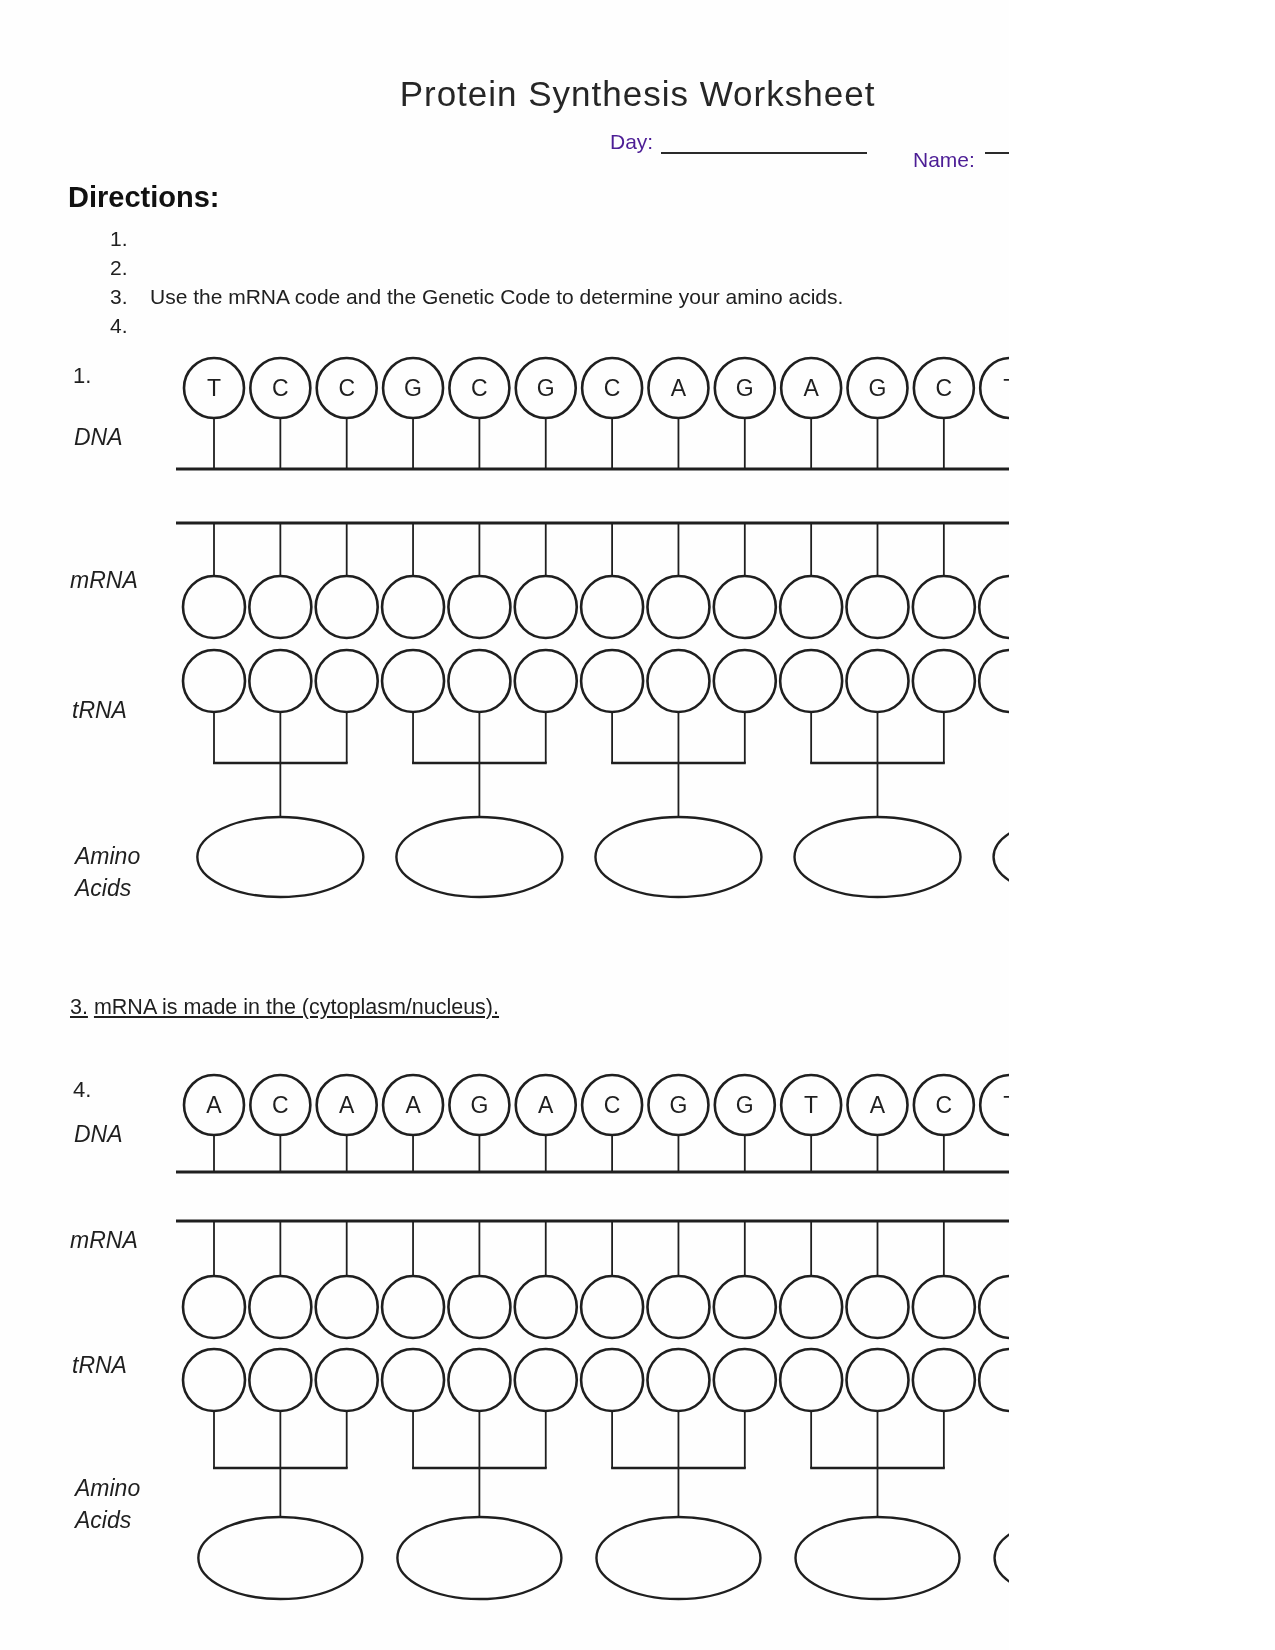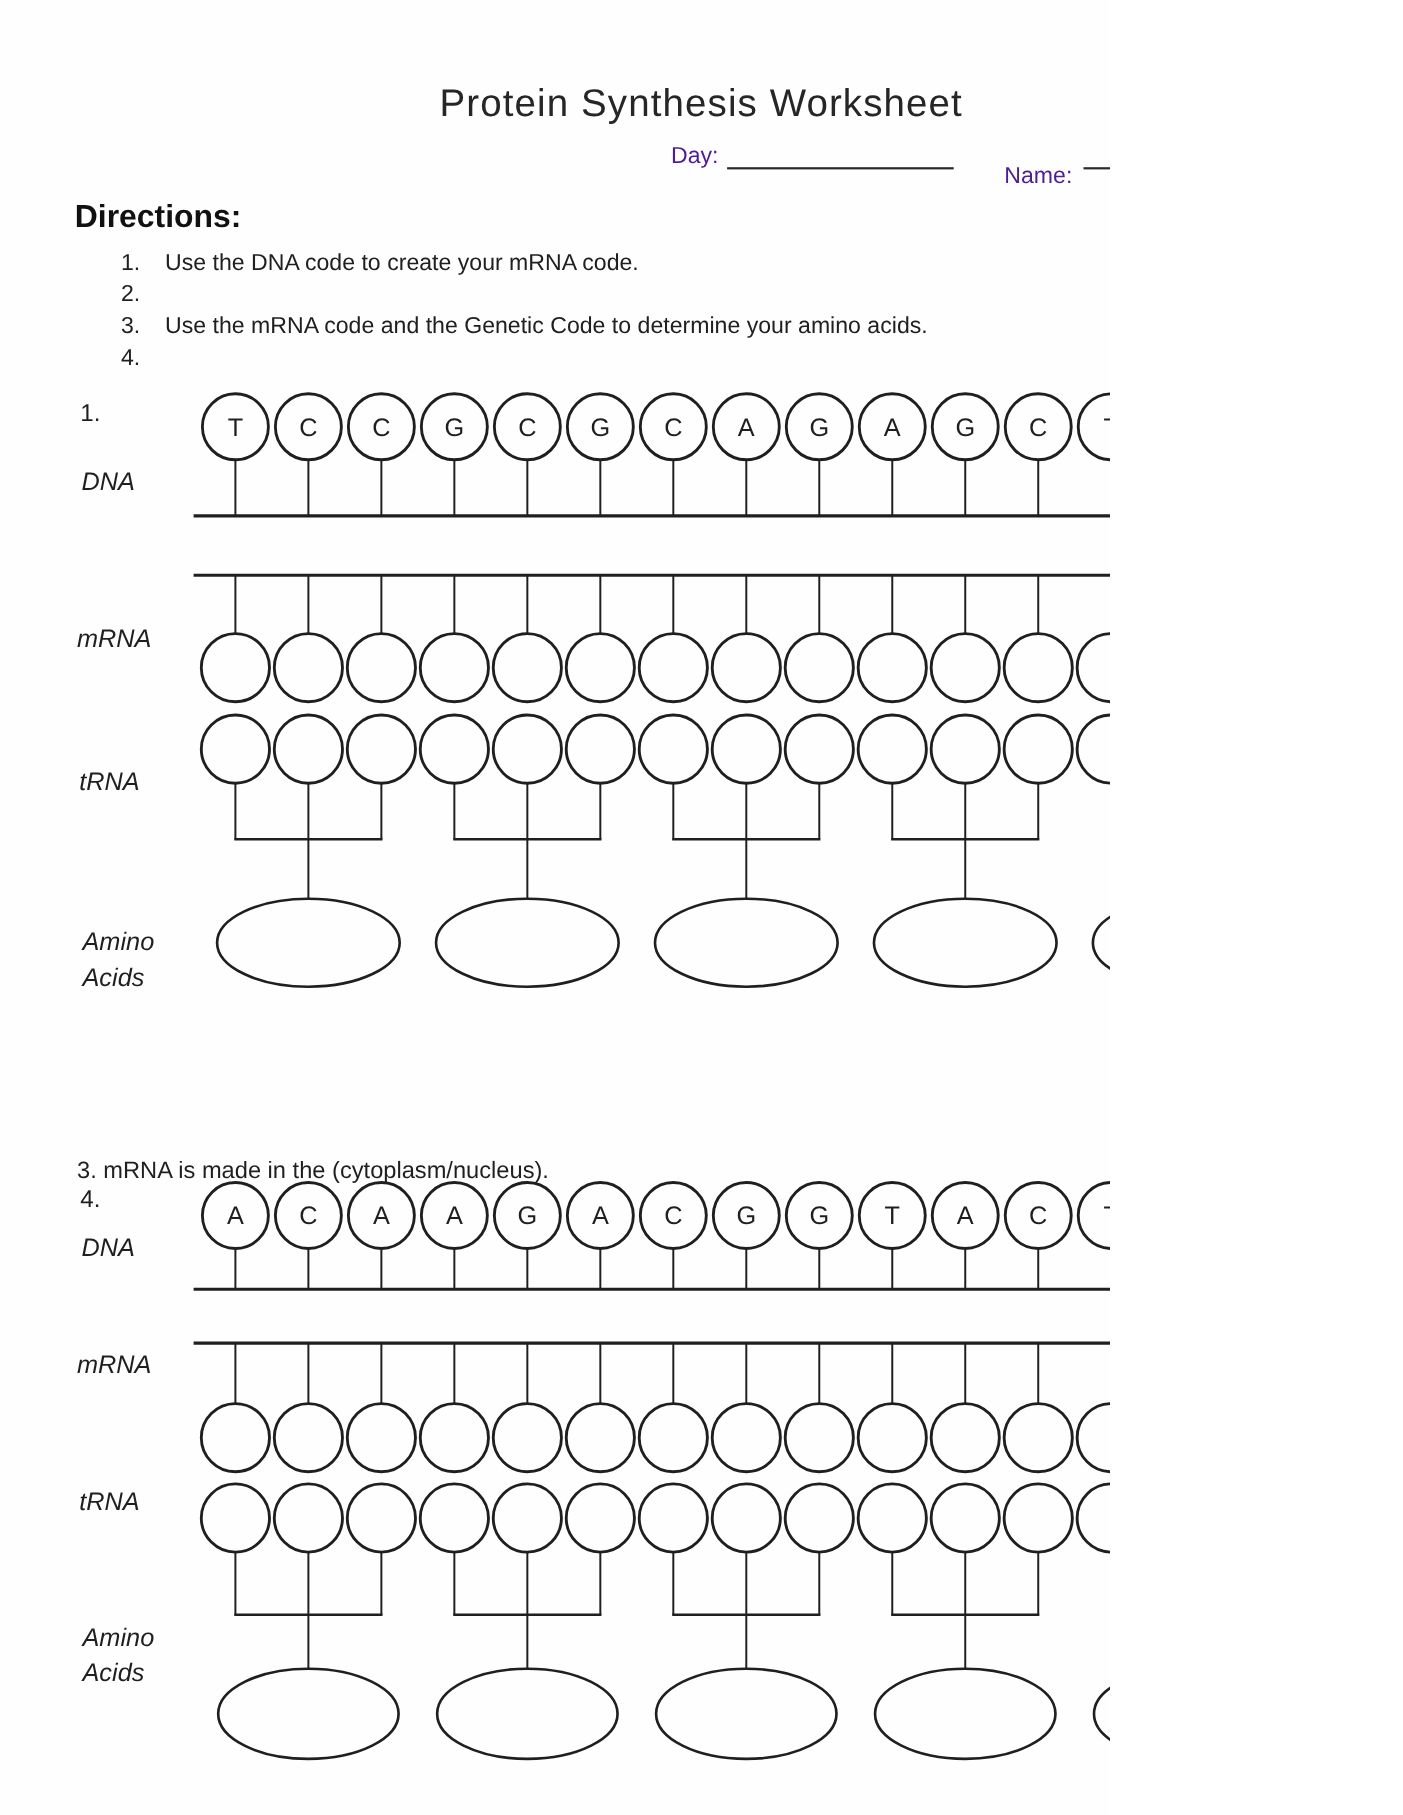--- a/index.html
+++ b/index.html
@@ -37,21 +37,20 @@
   <div class="abs field-line" style="top:152px;left:661px;width:206px;"></div>
 
   <span class="abs field-label" style="top:148px;left:913px;">Name:</span>
   <div class="abs field-line" style="top:152px;left:985px;width:202px;"></div>
 
   <div class="abs" style="top:181px;left:68px;width:1100px;">
     <div class="directions-head">Directions:</div>
     <div style="margin-top:10px;padding-left:42px;">
       <div class="dir-row">
         <span class="dir-num">1.</span>
-        <span class="dir-text">Use the DNA code to create your mRNA code.</span>
       </div>
       <div class="dir-row">
         <span class="dir-num">2.</span>
       </div>
       <div class="dir-row">
         <span class="dir-num">3.</span>
         <span class="dir-text">Use the mRNA code and the Genetic Code to determine your amino acids.</span>
       </div>
       <div class="dir-row">
         <span class="dir-num">4.</span>
@@ -183,21 +182,21 @@
       <line x1="678.4499999999999" y1="433" x2="678.4499999999999" y2="487" stroke="#1f1f1f" stroke-width="1.8"></line>
       <ellipse cx="678.4499999999999" cy="527" rx="83" ry="40" fill="none" stroke="#1f1f1f" stroke-width="2.4"></ellipse>
       <line x1="810.15" y1="433" x2="944.8499999999999" y2="433" stroke="#1f1f1f" stroke-width="2.4"></line>
       <line x1="877.5" y1="433" x2="877.5" y2="487" stroke="#1f1f1f" stroke-width="1.8"></line>
       <ellipse cx="877.5" cy="527" rx="83" ry="40" fill="none" stroke="#1f1f1f" stroke-width="2.4"></ellipse>
       <line x1="1009.1999999999999" y1="433" x2="1143.8999999999999" y2="433" stroke="#1f1f1f" stroke-width="2.4"></line>
       <line x1="1076.55" y1="433" x2="1076.55" y2="487" stroke="#1f1f1f" stroke-width="1.8"></line>
       <ellipse cx="1076.55" cy="527" rx="83" ry="40" fill="none" stroke="#1f1f1f" stroke-width="2.4"></ellipse>
     </svg>
 
-  <div class="abs question" style="top:1052px;left:70px;">
+  <div class="abs question" style="top:995px;left:70px;text-decoration:underline;">
     <span class="q-num">3.</span><span>mRNA is made in the (cytoplasm/nucleus).</span>
   </div>
 
   <svg id="diagram-2" style="top:1040px;" width="1275" height="610" viewBox="0 0 1275 610">
       <text x="73" y="57" class="section-number">4.</text>
       <text x="74" y="102" class="row-label">DNA</text>
       <text x="70" y="208" class="row-label">mRNA</text>
       <text x="72" y="333" class="row-label">tRNA</text>
       <text x="75" y="456" class="row-label">Amino</text>
       <text x="75" y="488" class="row-label">Acids</text>

